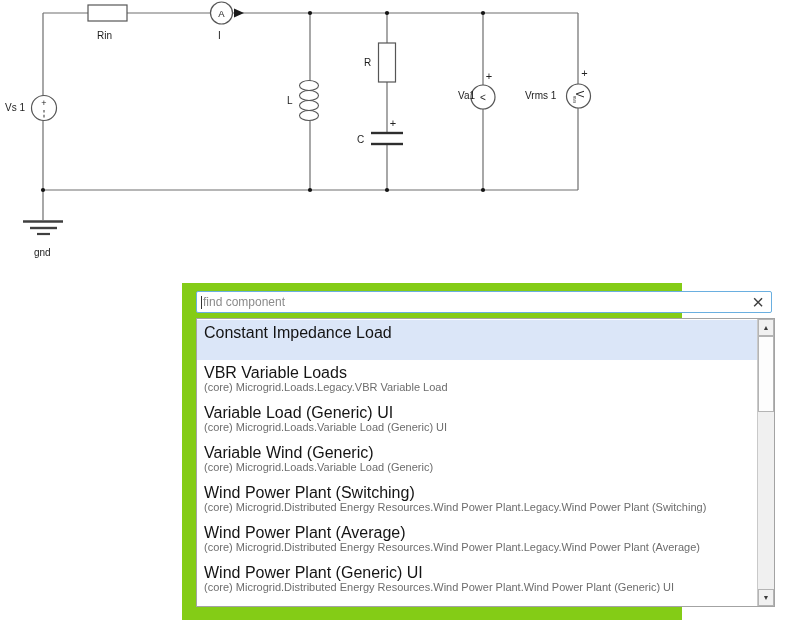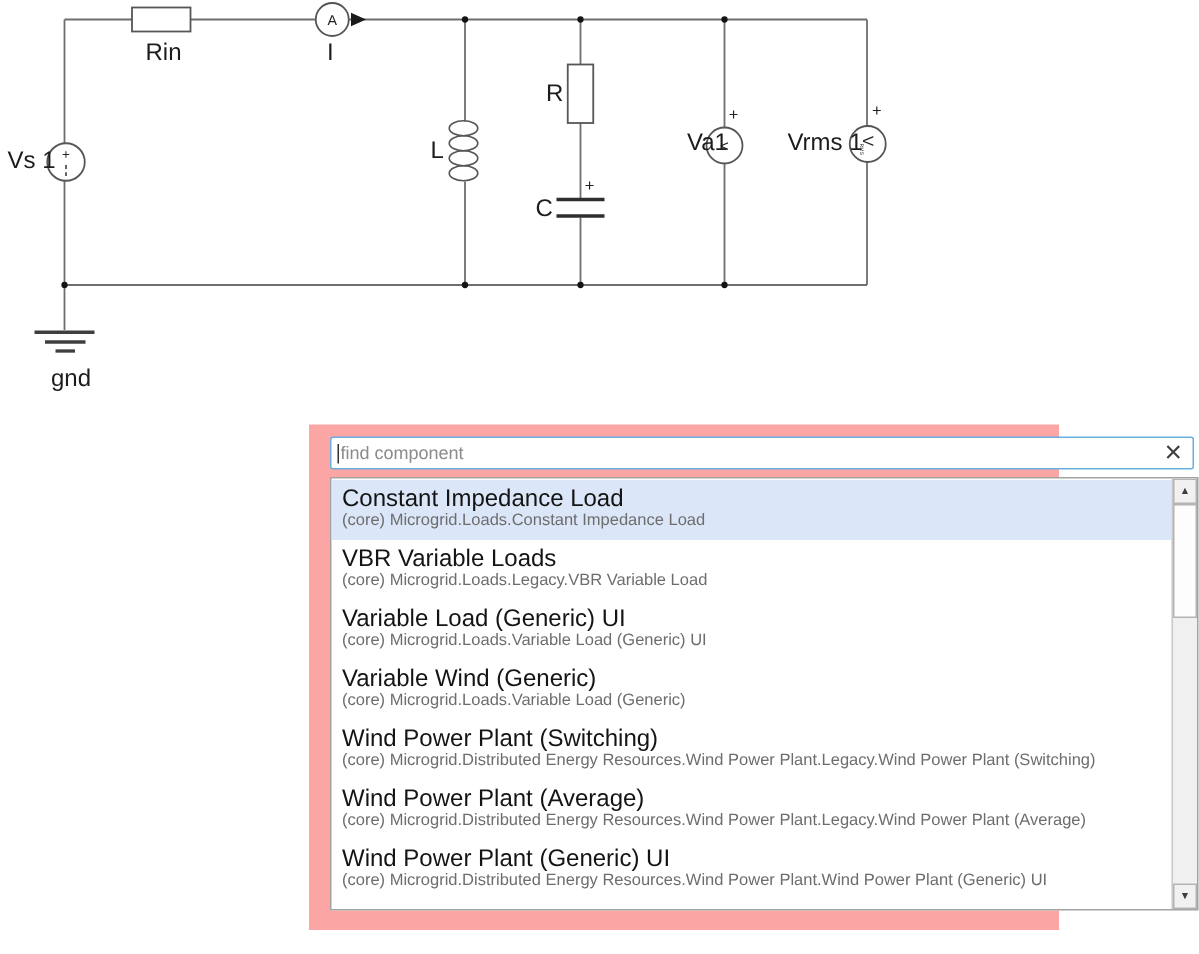--- a/index.html
+++ b/index.html
@@ -6,28 +6,27 @@
   body{
     width:799px;height:636px;position:relative;overflow:hidden;
     background:#ffffff;
     font-family:"Liberation Sans", sans-serif;
   }
 
   
   .circuit-area{position:absolute;left:0;top:0;width:799px;height:280px;}
   .circuit-area svg{position:absolute;left:0;top:0;}
   .clabel{
-    position:absolute;font-size:16px;color:#1c1c1c;line-height:11px;white-space:nowrap;
+    position:absolute;font-size:10px;color:#1c1c1c;line-height:11px;white-space:nowrap;
   }
 
   
   .dialog{
     position:absolute;left:182px;top:283px;width:500px;height:337px;
-    background:#fca5a5;
-    margin-left:24px;
+    background:#84cc16;
   }
   .search-box{
     position:absolute;left:14px;top:8px;width:576px;height:22px;
     box-sizing:border-box;background:#ffffff;
     border:1px solid #6aafe0;border-radius:2px;
     display:flex;align-items:center;
   }
   .caret{width:1px;height:13px;background:#333;margin-left:4px;}
   .placeholder{
     font-size:12px;color:#8b8b8b;margin-left:1px;flex:1;
@@ -159,21 +158,20 @@
   <div class="search-box">
     <span class="caret"></span>
     <span class="placeholder">find component</span>
     <span class="clear-x">×</span>
   </div>
 
   <div class="result-list">
     <div class="rows">
         <div class="row selected">
           <div class="row-title">Constant Impedance Load</div>
-          <div class="row-path">(core) Microgrid.Loads.Constant Impedance Load</div>
         </div>
         <div class="row">
           <div class="row-title">VBR Variable Loads</div>
           <div class="row-path">(core) Microgrid.Loads.Legacy.VBR Variable Load</div>
         </div>
         <div class="row">
           <div class="row-title">Variable Load (Generic) UI</div>
           <div class="row-path">(core) Microgrid.Loads.Variable Load (Generic) UI</div>
         </div>
         <div class="row">

